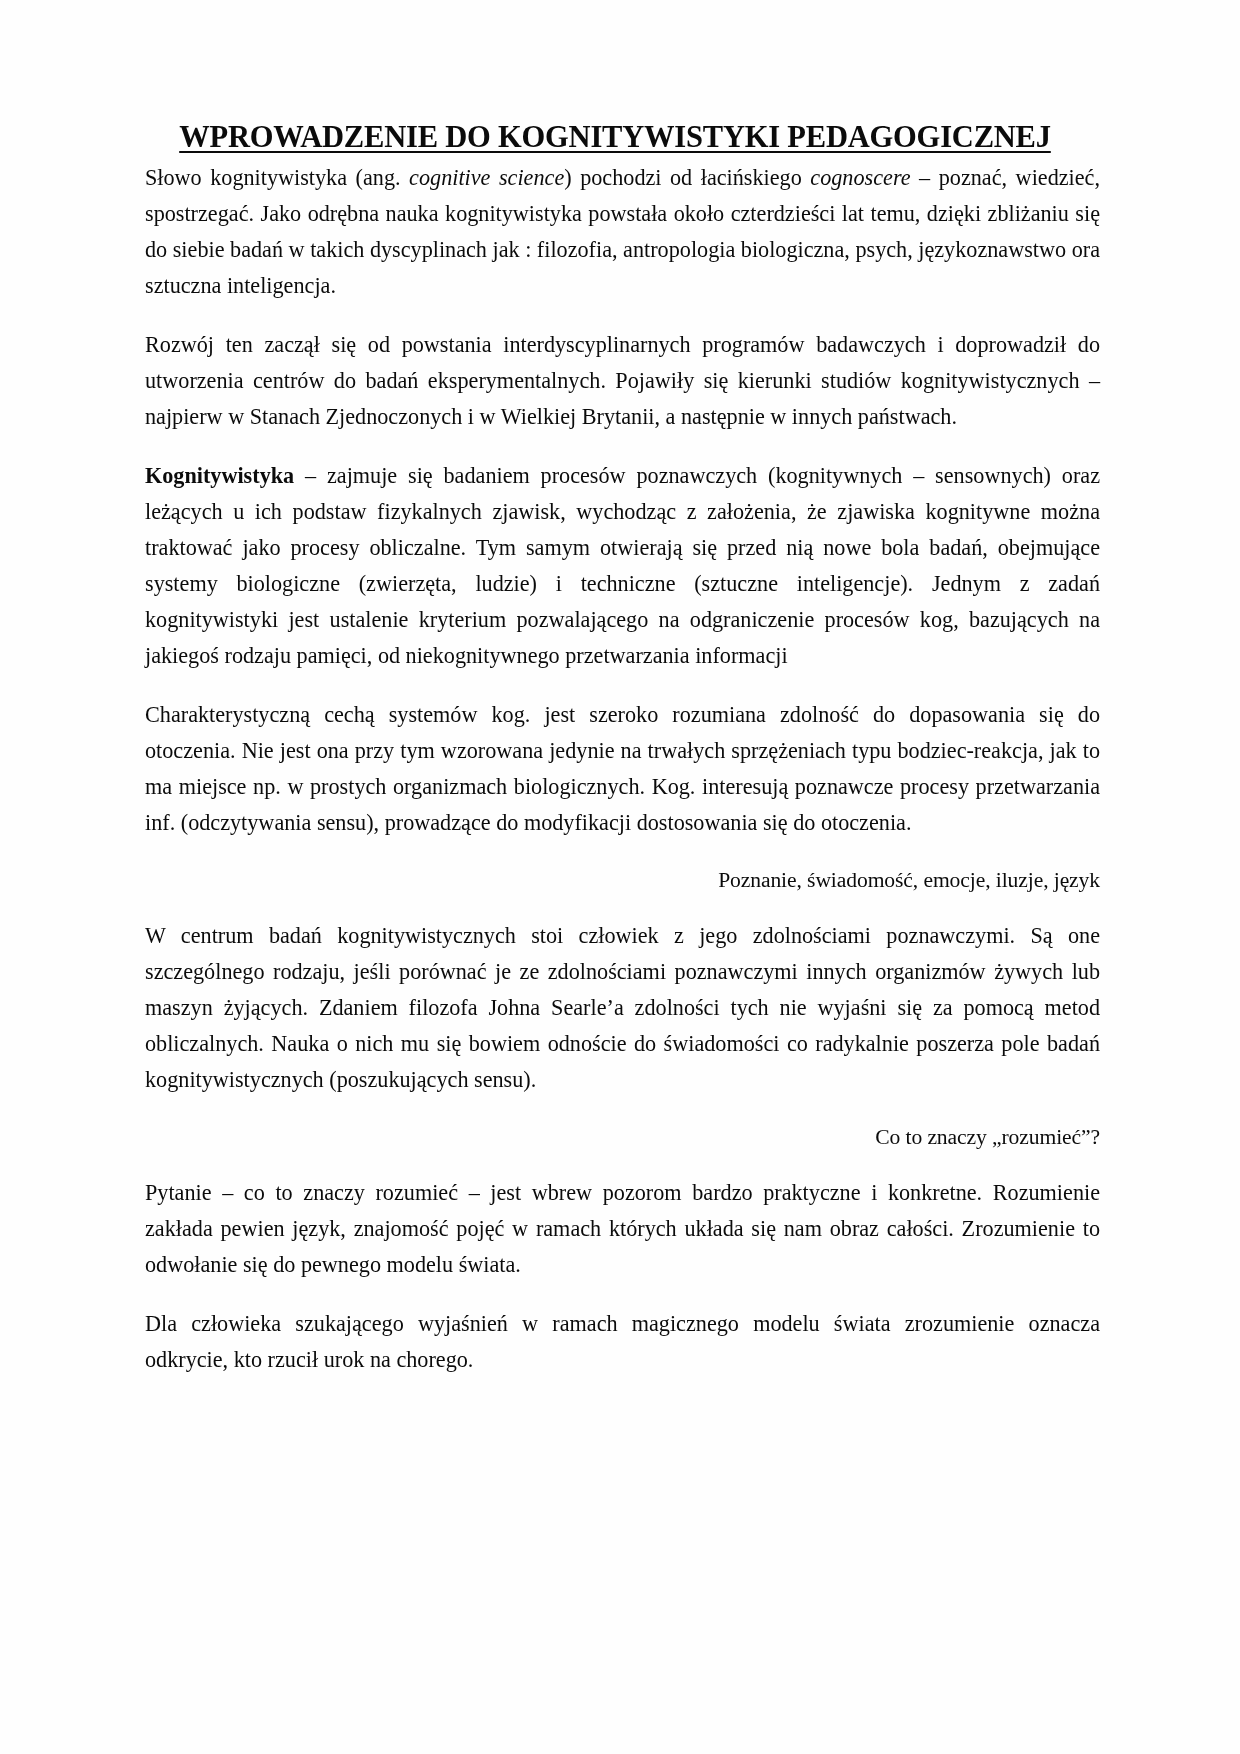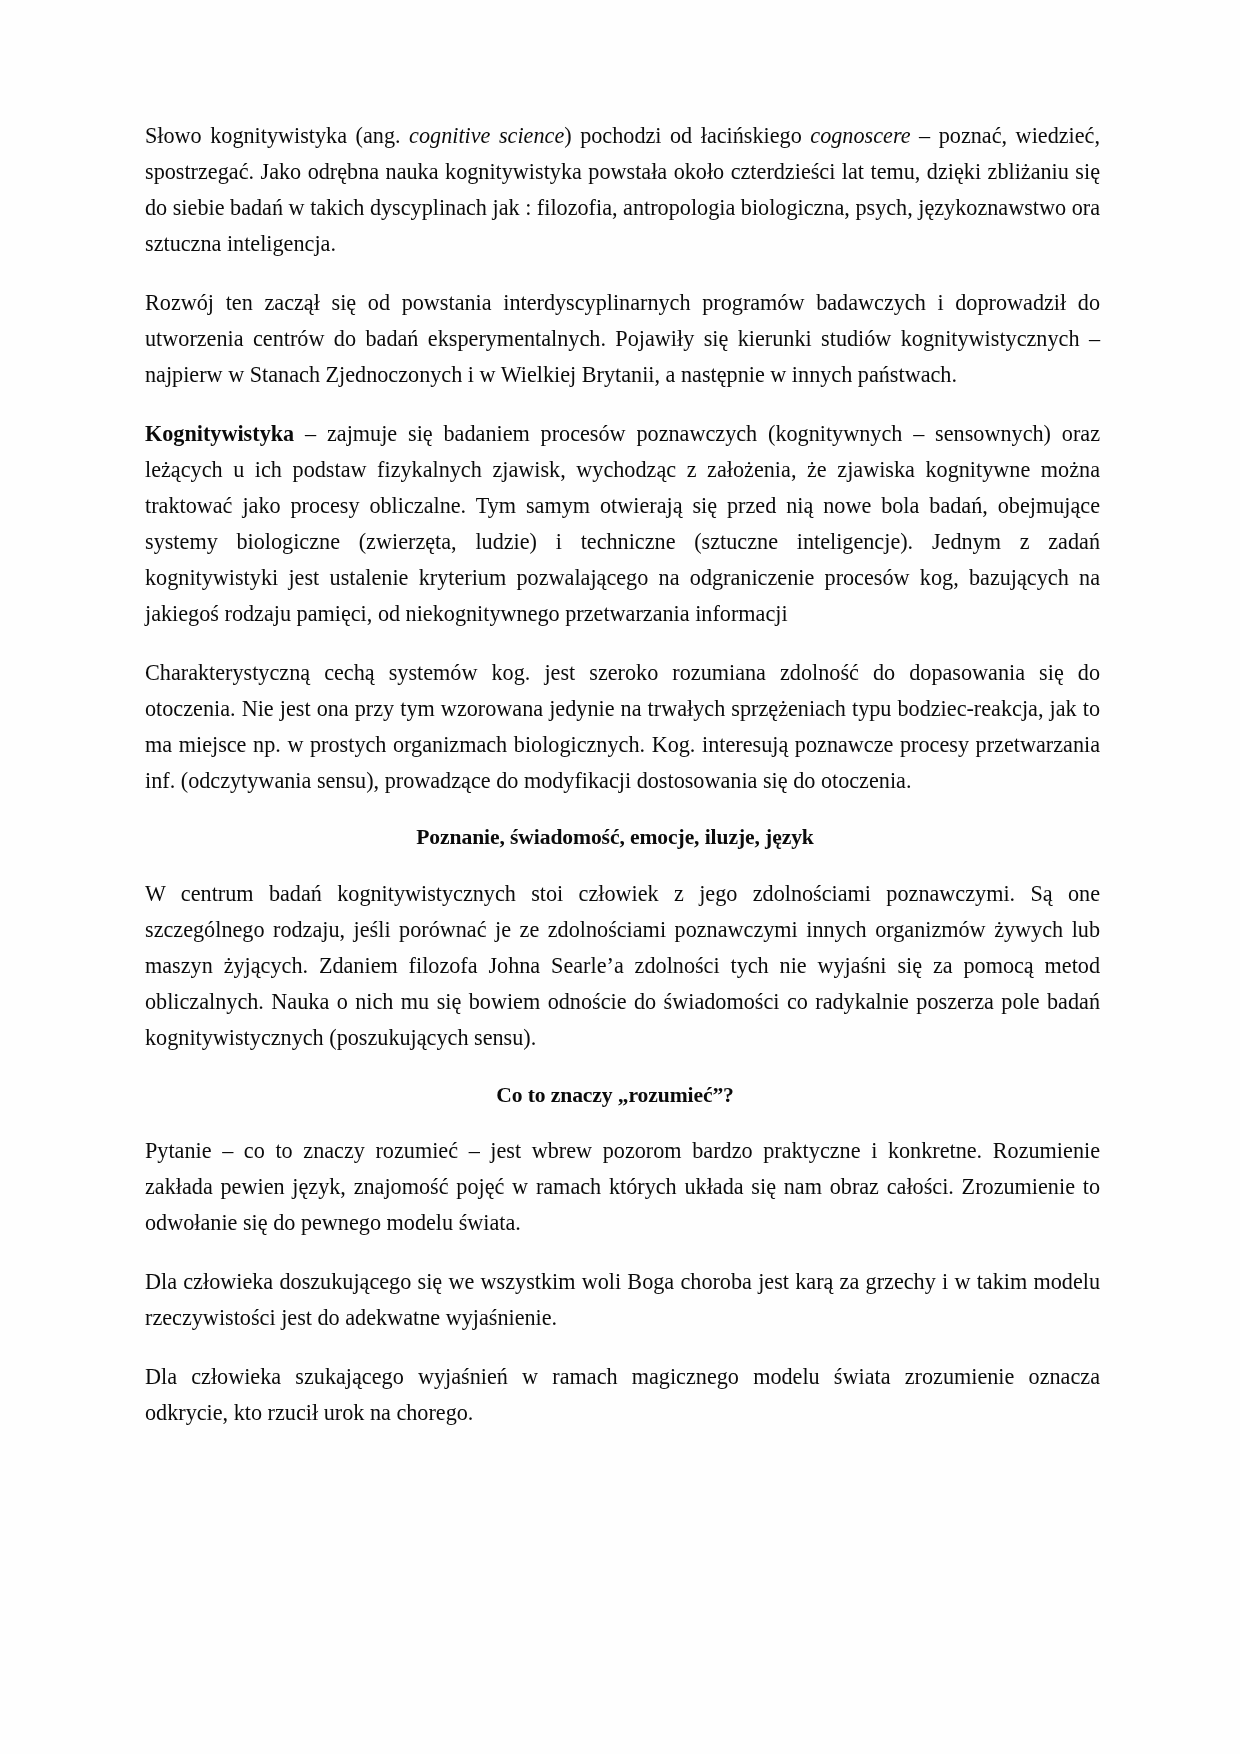--- a/index.html
+++ b/index.html
@@ -59,57 +59,57 @@
     font-size: 22.2px;
     line-height: 1.62;
     text-align: justify;
     text-justify: inter-word;
     margin: 0 0 23px 15px;
     hyphens: none;
   }
 
   .heading {
     font-size: 21.6px;
-    font-weight: bold;
-    text-align: center;
+    font-weight: normal;
+    text-align: right;
     margin: 0 0 22px 0;
     line-height: 1.5;
     letter-spacing: -0.1px;
   }
 
   .lead {
     font-weight: bold;
   }
 
   .it {
     font-style: italic;
   }
 </style>
 </head>
 <body>
 
 <div class="page">
   <div class="doc-body">
 
+    <h1 class="doc-title"><span class="underlined">WPROWADZENIE DO KOGNITYWISTYKI PEDAGOGICZNEJ</span></h1>
 
 
     <p class="para"><span>Słowo kognitywistyka (ang. </span><span class="it">cognitive science</span><span>) pochodzi od łacińskiego </span><span class="it">cognoscere</span><span> – poznać, wiedzieć, spostrzegać. Jako odrębna nauka kognitywistyka powstała około czterdzieści lat temu, dzięki zbliżaniu się do siebie badań w takich dyscyplinach jak : filozofia, antropologia biologiczna, psych, językoznawstwo ora sztuczna inteligencja.</span></p>
 
     <p class="para">Rozwój ten zaczął się od powstania interdyscyplinarnych programów badawczych i doprowadził do utworzenia centrów do badań eksperymentalnych. Pojawiły się kierunki studiów kognitywistycznych – najpierw w Stanach Zjednoczonych i w Wielkiej Brytanii, a następnie w innych państwach.</p>
 
     <p class="para"><span class="lead">Kognitywistyka</span><span> – zajmuje się badaniem procesów poznawczych (kognitywnych – sensownych) oraz leżących u ich podstaw fizykalnych zjawisk, wychodząc z założenia, że zjawiska kognitywne można traktować jako procesy obliczalne. Tym samym otwierają się przed nią nowe bola badań, obejmujące systemy biologiczne (zwierzęta, ludzie) i techniczne (sztuczne inteligencje). Jednym z zadań kognitywistyki jest ustalenie kryterium pozwalającego na odgraniczenie procesów kog, bazujących na jakiegoś rodzaju pamięci, od niekognitywnego przetwarzania informacji</span></p>
 
     <p class="para">Charakterystyczną cechą systemów kog. jest szeroko rozumiana zdolność do dopasowania się do otoczenia. Nie jest ona przy tym wzorowana jedynie na trwałych sprzężeniach typu bodziec-reakcja, jak to ma miejsce np. w prostych organizmach biologicznych. Kog. interesują poznawcze procesy przetwarzania inf. (odczytywania sensu), prowadzące do modyfikacji dostosowania się do otoczenia.</p>
 
     <h3 class="heading">Poznanie, świadomość, emocje, iluzje, język</h3>
 
     <p class="para">W centrum badań kognitywistycznych stoi człowiek z jego zdolnościami poznawczymi. Są one szczególnego rodzaju, jeśli  porównać je ze zdolnościami poznawczymi innych organizmów żywych lub maszyn żyjących. Zdaniem filozofa Johna Searle’a zdolności tych nie wyjaśni się za pomocą metod obliczalnych. Nauka o nich mu się bowiem odnoście do świadomości co radykalnie poszerza pole badań  kognitywistycznych (poszukujących sensu).</p>
 
     <h3 class="heading">Co to znaczy „rozumieć”?</h3>
 
     <p class="para">Pytanie – co to znaczy rozumieć – jest wbrew pozorom bardzo praktyczne i konkretne. Rozumienie zakłada pewien język, znajomość pojęć w ramach których układa się nam obraz całości. Zrozumienie to odwołanie się do pewnego modelu świata.</p>
 
-    <p class="para">Dla człowieka doszukującego się we wszystkim woli Boga choroba jest karą za grzechy i w takim modelu rzeczywistości jest do adekwatne wyjaśnienie.</p>
 
     <p class="para">Dla człowieka szukającego wyjaśnień w ramach magicznego modelu świata zrozumienie oznacza odkrycie, kto rzucił urok na chorego.</p>
 
   </div>
 </div>
 
 </body></html>

